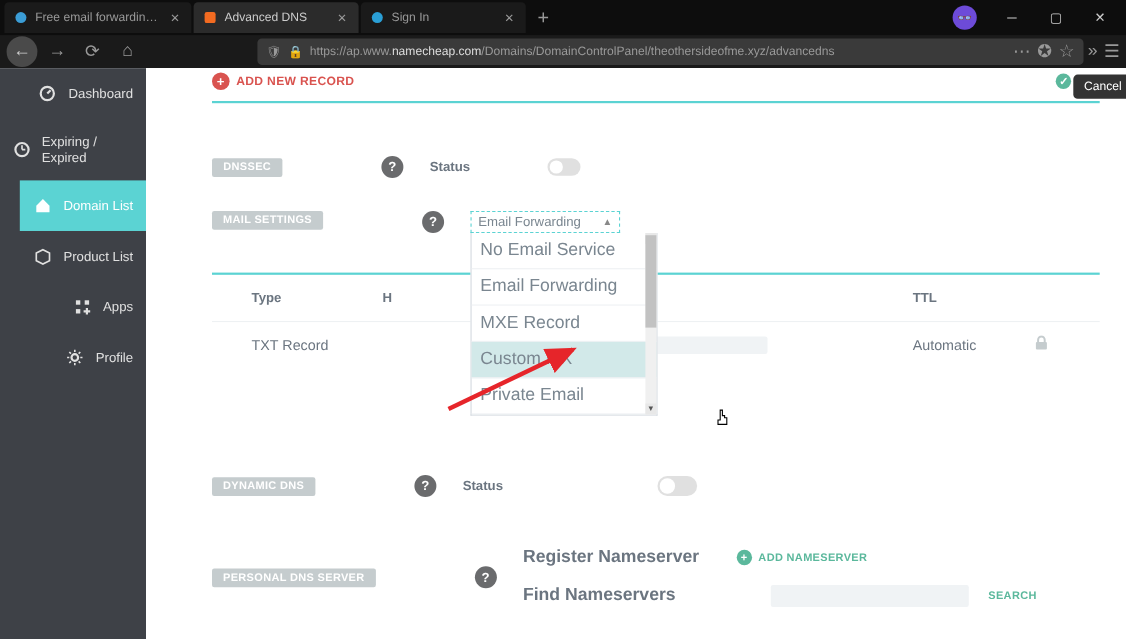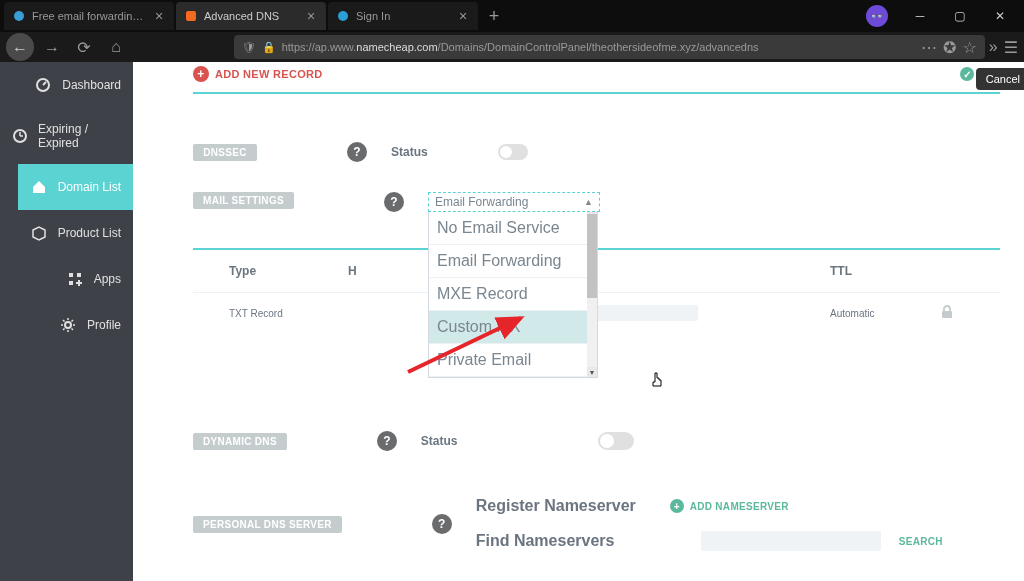--- a/index.html
+++ b/index.html
@@ -56,42 +56,42 @@
     .section-label { background: #c5ccce; color: #fff; padding: 3px 10px; font-size: 10px; font-weight: 600; border-radius: 2px; min-width: 64px; text-align: center; letter-spacing: 0.3px; }
     .help-circle { width: 20px; height: 20px; background: #6a6b6d; border-radius: 50%; color: #fff; display: flex; align-items: center; justify-content: center; font-size: 12px; font-weight: bold; margin-left: 90px; cursor: pointer; flex-shrink: 0; }
     .section-text { margin-left: 24px; color: #6b7580; font-size: 12px; font-weight: 600; }
 
     .toggle { margin-left: 70px; width: 30px; height: 16px; background: #e0e0e0; border-radius: 10px; position: relative; cursor: pointer; flex-shrink: 0; }
     .toggle::after { content: ""; position: absolute; left: 2px; top: 2px; width: 12px; height: 12px; background: #fff; border-radius: 50%; }
     .toggle.big { width: 36px; height: 18px; margin-left: 140px; }
     .toggle.big::after { width: 14px; height: 14px; }
 
     
-    .dd-container { margin-left: 24px; position: relative; width: 172px; }
+    .dd-container { margin-left: 24px; position: relative; width: 136px; }
     .dd-selected { border: 1px dashed #5bd3d3; padding: 2px 6px; color: #7a8690; font-size: 12px; display: flex; justify-content: space-between; align-items: center; background: #fff; cursor: pointer; }
     .dd-selected .caret { color: #888; font-size: 9px; }
     .dd-list { position: absolute; top: 100%; left: 0; width: 170px; background: #fff; border: 1px solid #d4dadf; border-top: none; z-index: 50; }
     .dd-scroll { position: absolute; right: 0; top: 0; width: 10px; height: 100%; background: #f0f0f0; }
     .dd-scroll-thumb { position: absolute; right: 0; top: 2px; width: 10px; height: 84px; background: #c2c2c2; }
     .dd-scroll-arrow { position: absolute; right: 0; width: 10px; height: 10px; background: #e8e8e8; display: flex; align-items: center; justify-content: center; font-size: 7px; color: #555; }
     .dd-scroll-arrow.up { top: 0; }
     .dd-scroll-arrow.dn { bottom: 0; }
     .dd-item { padding: 7px 8px; color: #7a8690; font-size: 16px; border-bottom: 1px solid #eef1f3; cursor: pointer; padding-right: 16px; }
     .dd-item.hovered { background: #d2e9e9; cursor: pointer; }
     .dd-item:last-child { border-bottom: none; }
 
     
     .record-table { margin-top: 36px; border-top: 2px solid #5bd3d3; }
     .thead { display: flex; padding: 14px 0; color: #6b7580; font-size: 12px; font-weight: 600; }
     .col-type { width: 155px; padding-left: 36px; }
     .col-host { width: 180px; }
     .col-value { flex: 1; }
     .col-ttl { width: 110px; }
     .col-actions { width: 60px; }
-    .trow { display: flex; align-items: center; padding: 12px 0; color: #6b7580; font-size: 10px; border-top: 1px solid #eef1f3; }
+    .trow { display: flex; align-items: center; padding: 12px 0; color: #6b7580; font-size: 13px; border-top: 1px solid #eef1f3; }
     .value-placeholder { width: 170px; height: 16px; background: #f0f3f5; border-radius: 2px; }
     .lock-icon { color: #c5ccce; width: 14px; }
     .ttl-cell { color: #6b7580; }
 
     
     .red-arrow { position: absolute; top: 248px; left: 270px; pointer-events: none; z-index: 60; }
 
     
     .cursor-pointer-img { position: absolute; top: 310px; left: 516px; pointer-events: none; z-index: 70; font-size: 14px; color: #000; }
 

